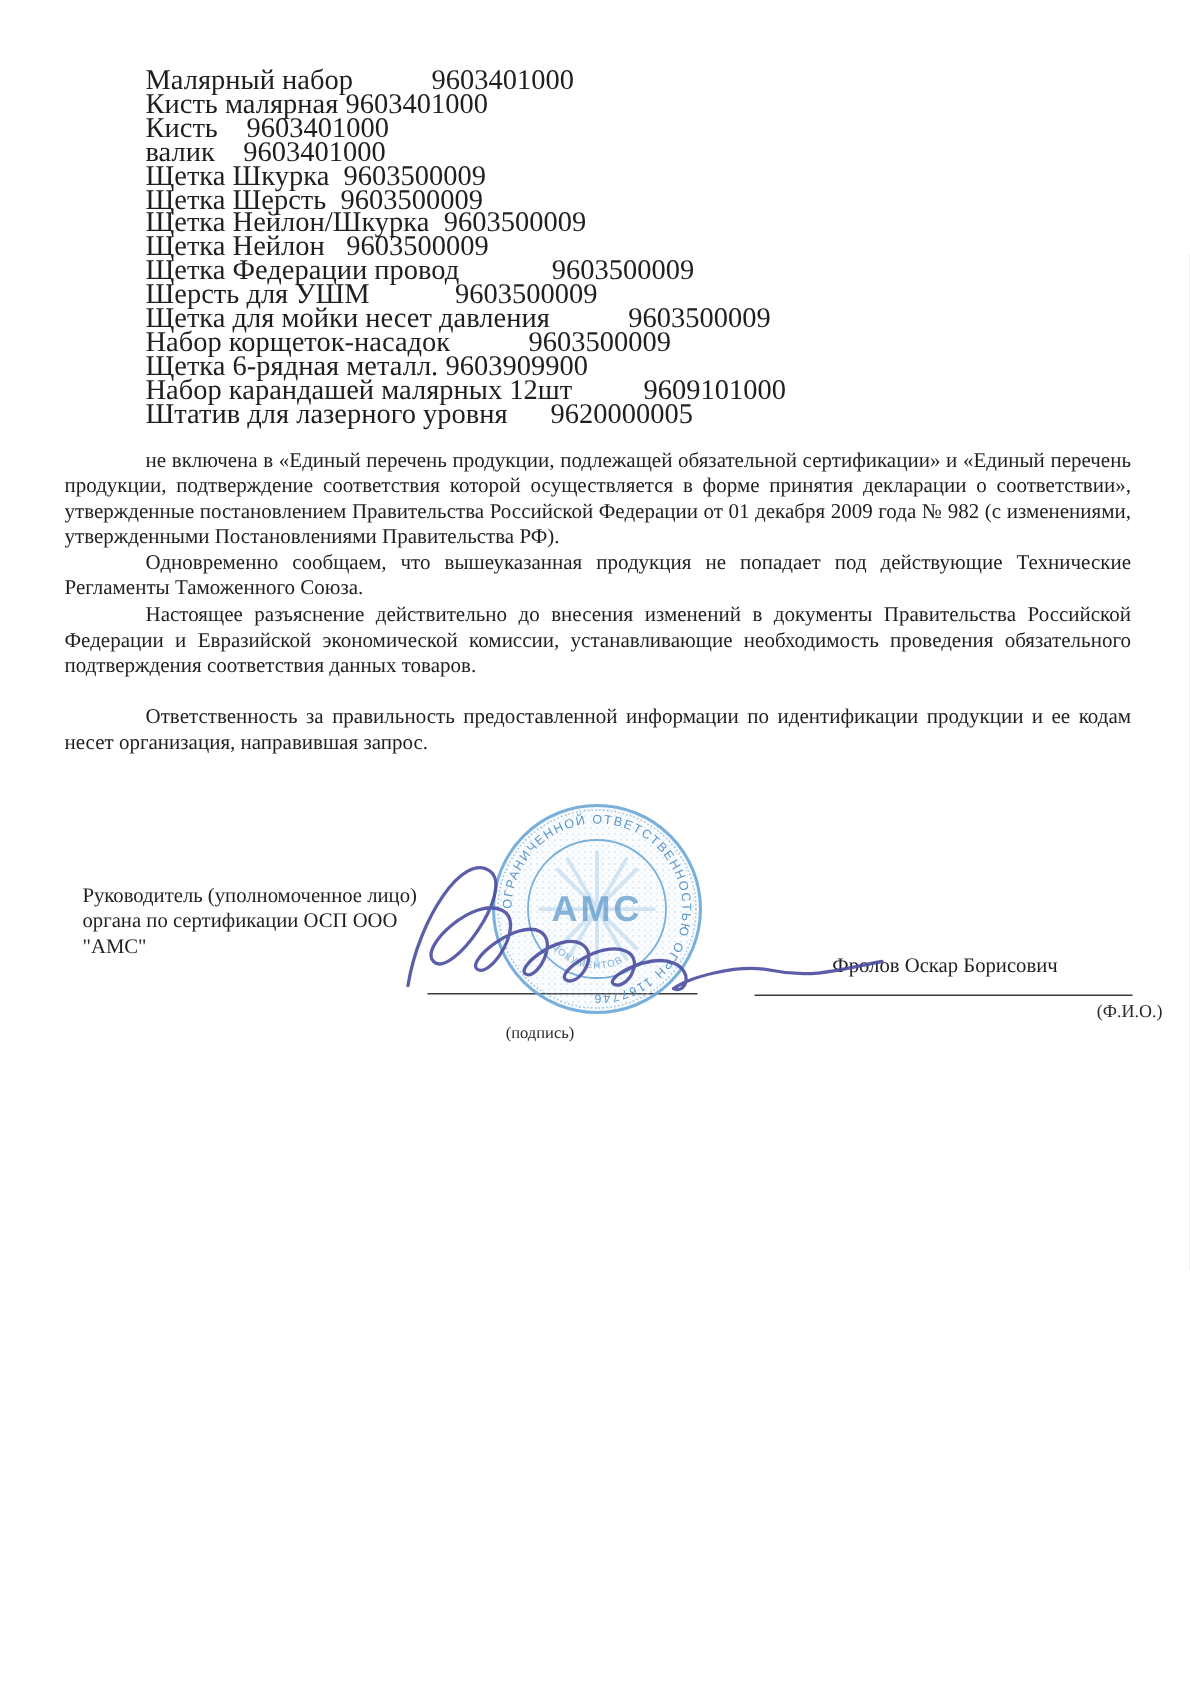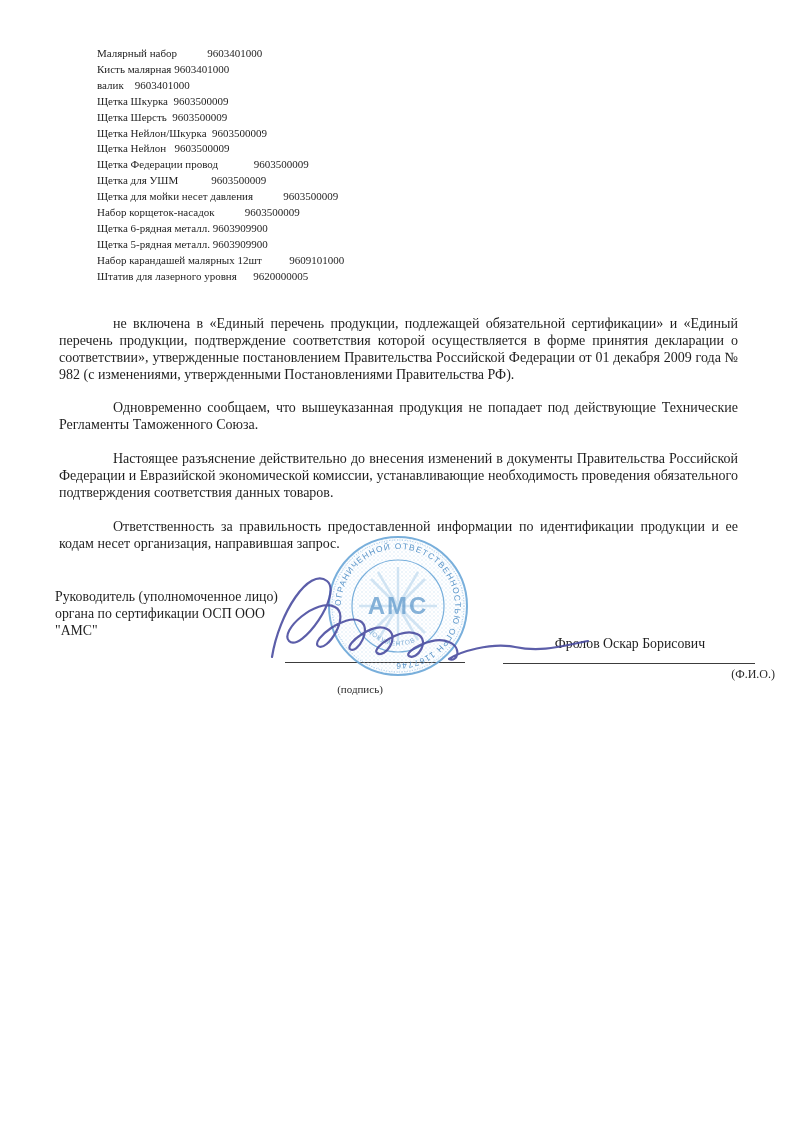--- a/index.html
+++ b/index.html
@@ -9,32 +9,32 @@
     margin:0 auto;
     background:#ffffff;
     font-family:"Liberation Serif", serif;
     color:#1f1f1f;
     overflow:hidden;
   }
   
   .product-list{
     position:absolute;
     left:97px;top:46px;
-    font-size:11px;
+    font-size:19px;
     line-height:15.9px;
   }
   .product-row{white-space:pre;}
   
   .body-text{
     position:absolute;
     left:43px;top:299px;width:711px;
     font-size:14px;line-height:17.1px;
     text-align:justify;
   }
-  .para{margin:16px;text-indent:54px;}
+  .para{margin:0;text-indent:54px;}
   .para.space-before{margin-top:17px;}
   
   .signatory{
     position:absolute;
     left:55px;top:588px;width:250px;
     font-size:13.8px;line-height:17px;
   }
   .sig-rule{
     position:absolute;
     border-top:1.3px solid #3c3c3c;
@@ -65,42 +65,42 @@
 <body>
 
 <div class="page">
 
   <div class="product-list">
 
       <div class="product-row"><span>Малярный набор</span><span>           </span><span>9603401000</span></div>
 
       <div class="product-row"><span>Кисть малярная</span><span> </span><span>9603401000</span></div>
 
+      <div class="product-row"><span>Кисть</span><span>    </span><span>9603401000</span></div>
 
       <div class="product-row"><span>валик</span><span>    </span><span>9603401000</span></div>
 
       <div class="product-row"><span>Щетка Шкурка</span><span>  </span><span>9603500009</span></div>
 
       <div class="product-row"><span>Щетка Шерсть</span><span>  </span><span>9603500009</span></div>
 
       <div class="product-row"><span>Щетка Нейлон/Шкурка</span><span>  </span><span>9603500009</span></div>
 
       <div class="product-row"><span>Щетка Нейлон</span><span>   </span><span>9603500009</span></div>
 
       <div class="product-row"><span>Щетка Федерации провод</span><span>             </span><span>9603500009</span></div>
 
-      <div class="product-row"><span>Щетка для УШМ</span><span>            </span><span>9603500009</span></div>
+      <div class="product-row"><span>Шерсть для УШМ</span><span>            </span><span>9603500009</span></div>
 
       <div class="product-row"><span>Щетка для мойки несет давления</span><span>           </span><span>9603500009</span></div>
 
       <div class="product-row"><span>Набор корщеток-насадок</span><span>           </span><span>9603500009</span></div>
 
       <div class="product-row"><span>Щетка 6-рядная металл.</span><span> </span><span>9603909900</span></div>
 
-      <div class="product-row"><span>Щетка 5-рядная металл.</span><span> </span><span>9603909900</span></div>
 
       <div class="product-row"><span>Набор карандашей малярных 12шт</span><span>          </span><span>9609101000</span></div>
 
       <div class="product-row"><span>Штатив для лазерного уровня</span><span>      </span><span>9620000005</span></div>
     </div>
 
   <div class="body-text">
 
       <p class="para">не включена в «Единый перечень продукции, подлежащей обязательной сертификации» и «Единый перечень продукции, подтверждение соответствия которой осуществляется в форме принятия декларации о соответствии», утвержденные  постановлением Правительства Российской Федерации от 01 декабря 2009 года № 982 (с изменениями, утвержденными Постановлениями Правительства РФ).</p>
 

